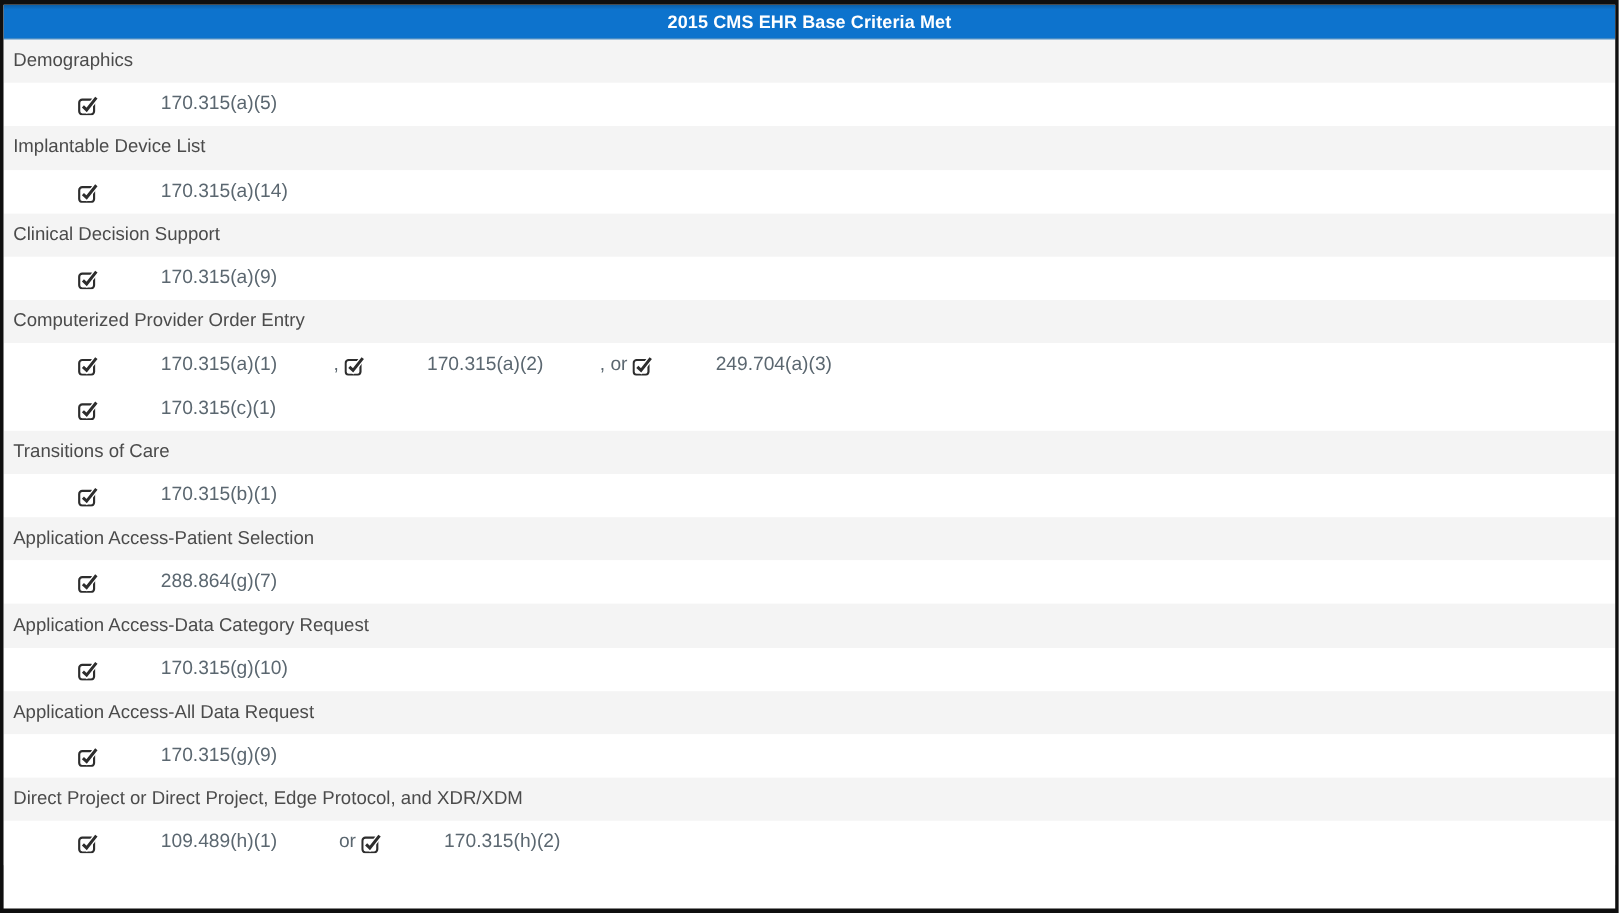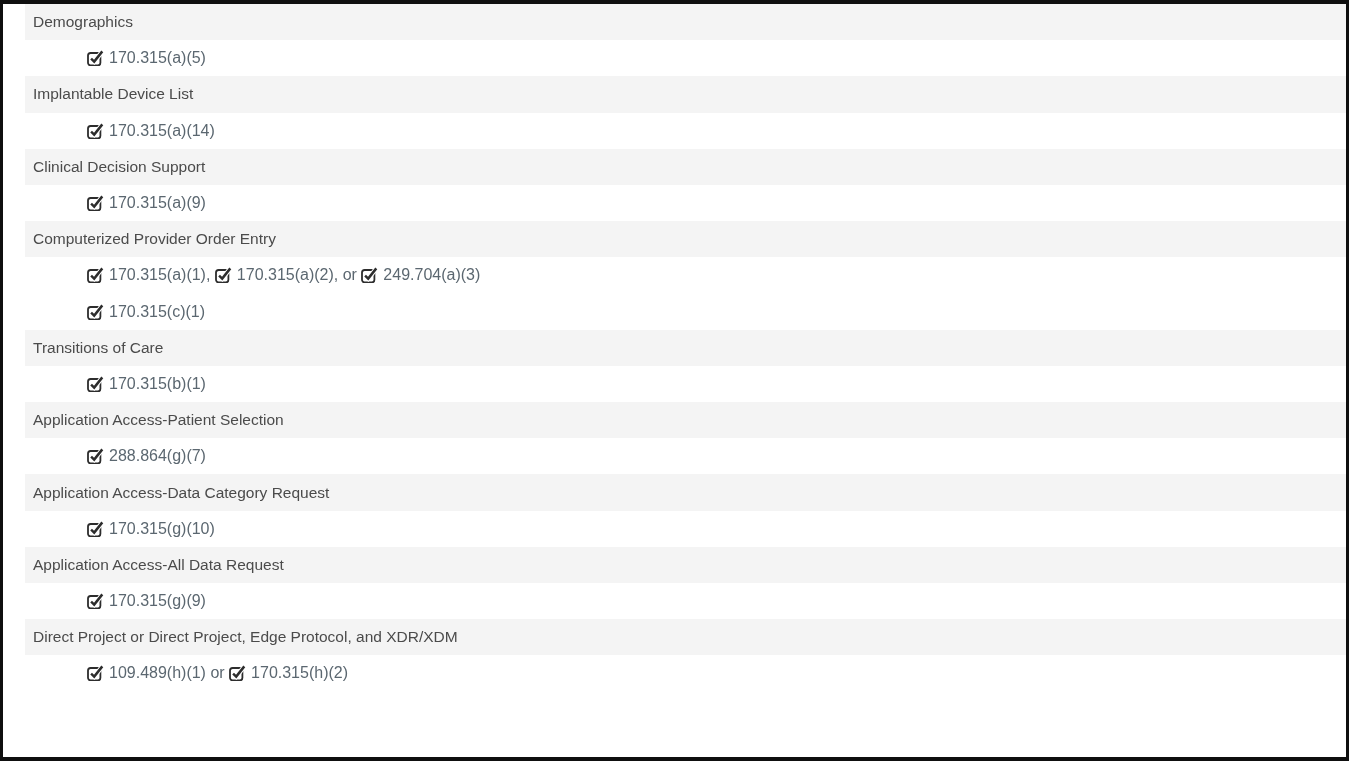--- a/index.html
+++ b/index.html
@@ -27,37 +27,38 @@
     font-weight: bold;
     display: flex;
     align-items: center;
     justify-content: center;
     letter-spacing: 0.1px;
   }
   .row {
     height: 36.2px;
     display: flex;
     align-items: center;
-    margin-left: 22px;
   }
   .row.cat {
     background: #f4f4f4;
     padding-left: 8px;
     color: #4b4b4b;
     font-size: 15.5px;
   }
   .row.crit {
     background: #ffffff;
     padding-left: 62px;
     color: #5b6770;
     font-size: 16px;
   }
   .crit-item {
     display: inline-flex;
+    align-items: center;
     white-space: pre;
+    gap: 47px;
   }
   .cb {
     display: inline-flex;
     width: 17px;
     height: 16px;
     margin-right: 5px;
     position: relative;
     top: 1px;
   }
   .cb svg { display: block; }
@@ -72,20 +73,23 @@
     <g id="cbx">
       <rect x="1" y="3" width="12.4" height="12.4" rx="2.6" fill="none" stroke="#2d2d2d" stroke-width="1.8"></rect>
       <path d="M4.1 8.7 L7.2 11.6 L15.3 1.4" fill="none" stroke="#ffffff" stroke-width="4.6"></path>
       <path d="M4.1 8.7 L7.2 11.6 L15.3 1.4" fill="none" stroke="#2d2d2d" stroke-width="2.5"></path>
     </g>
   </defs>
 </svg>
 
 <div class="frame">
 
+  <div class="table-header">
+    <span>2015 CMS EHR Base Criteria Met</span>
+  </div>
 
   <div class="row cat">
     <span>Demographics</span>
   </div>
   <div class="row crit">
     <span class="crit-item">
       <span class="cb"><svg width="17" height="16" viewBox="0 0 17 16">
             <use href="#cbx"></use>
           </svg></span>
       <span>170.315(a)(5)</span><span class="sep"></span>

